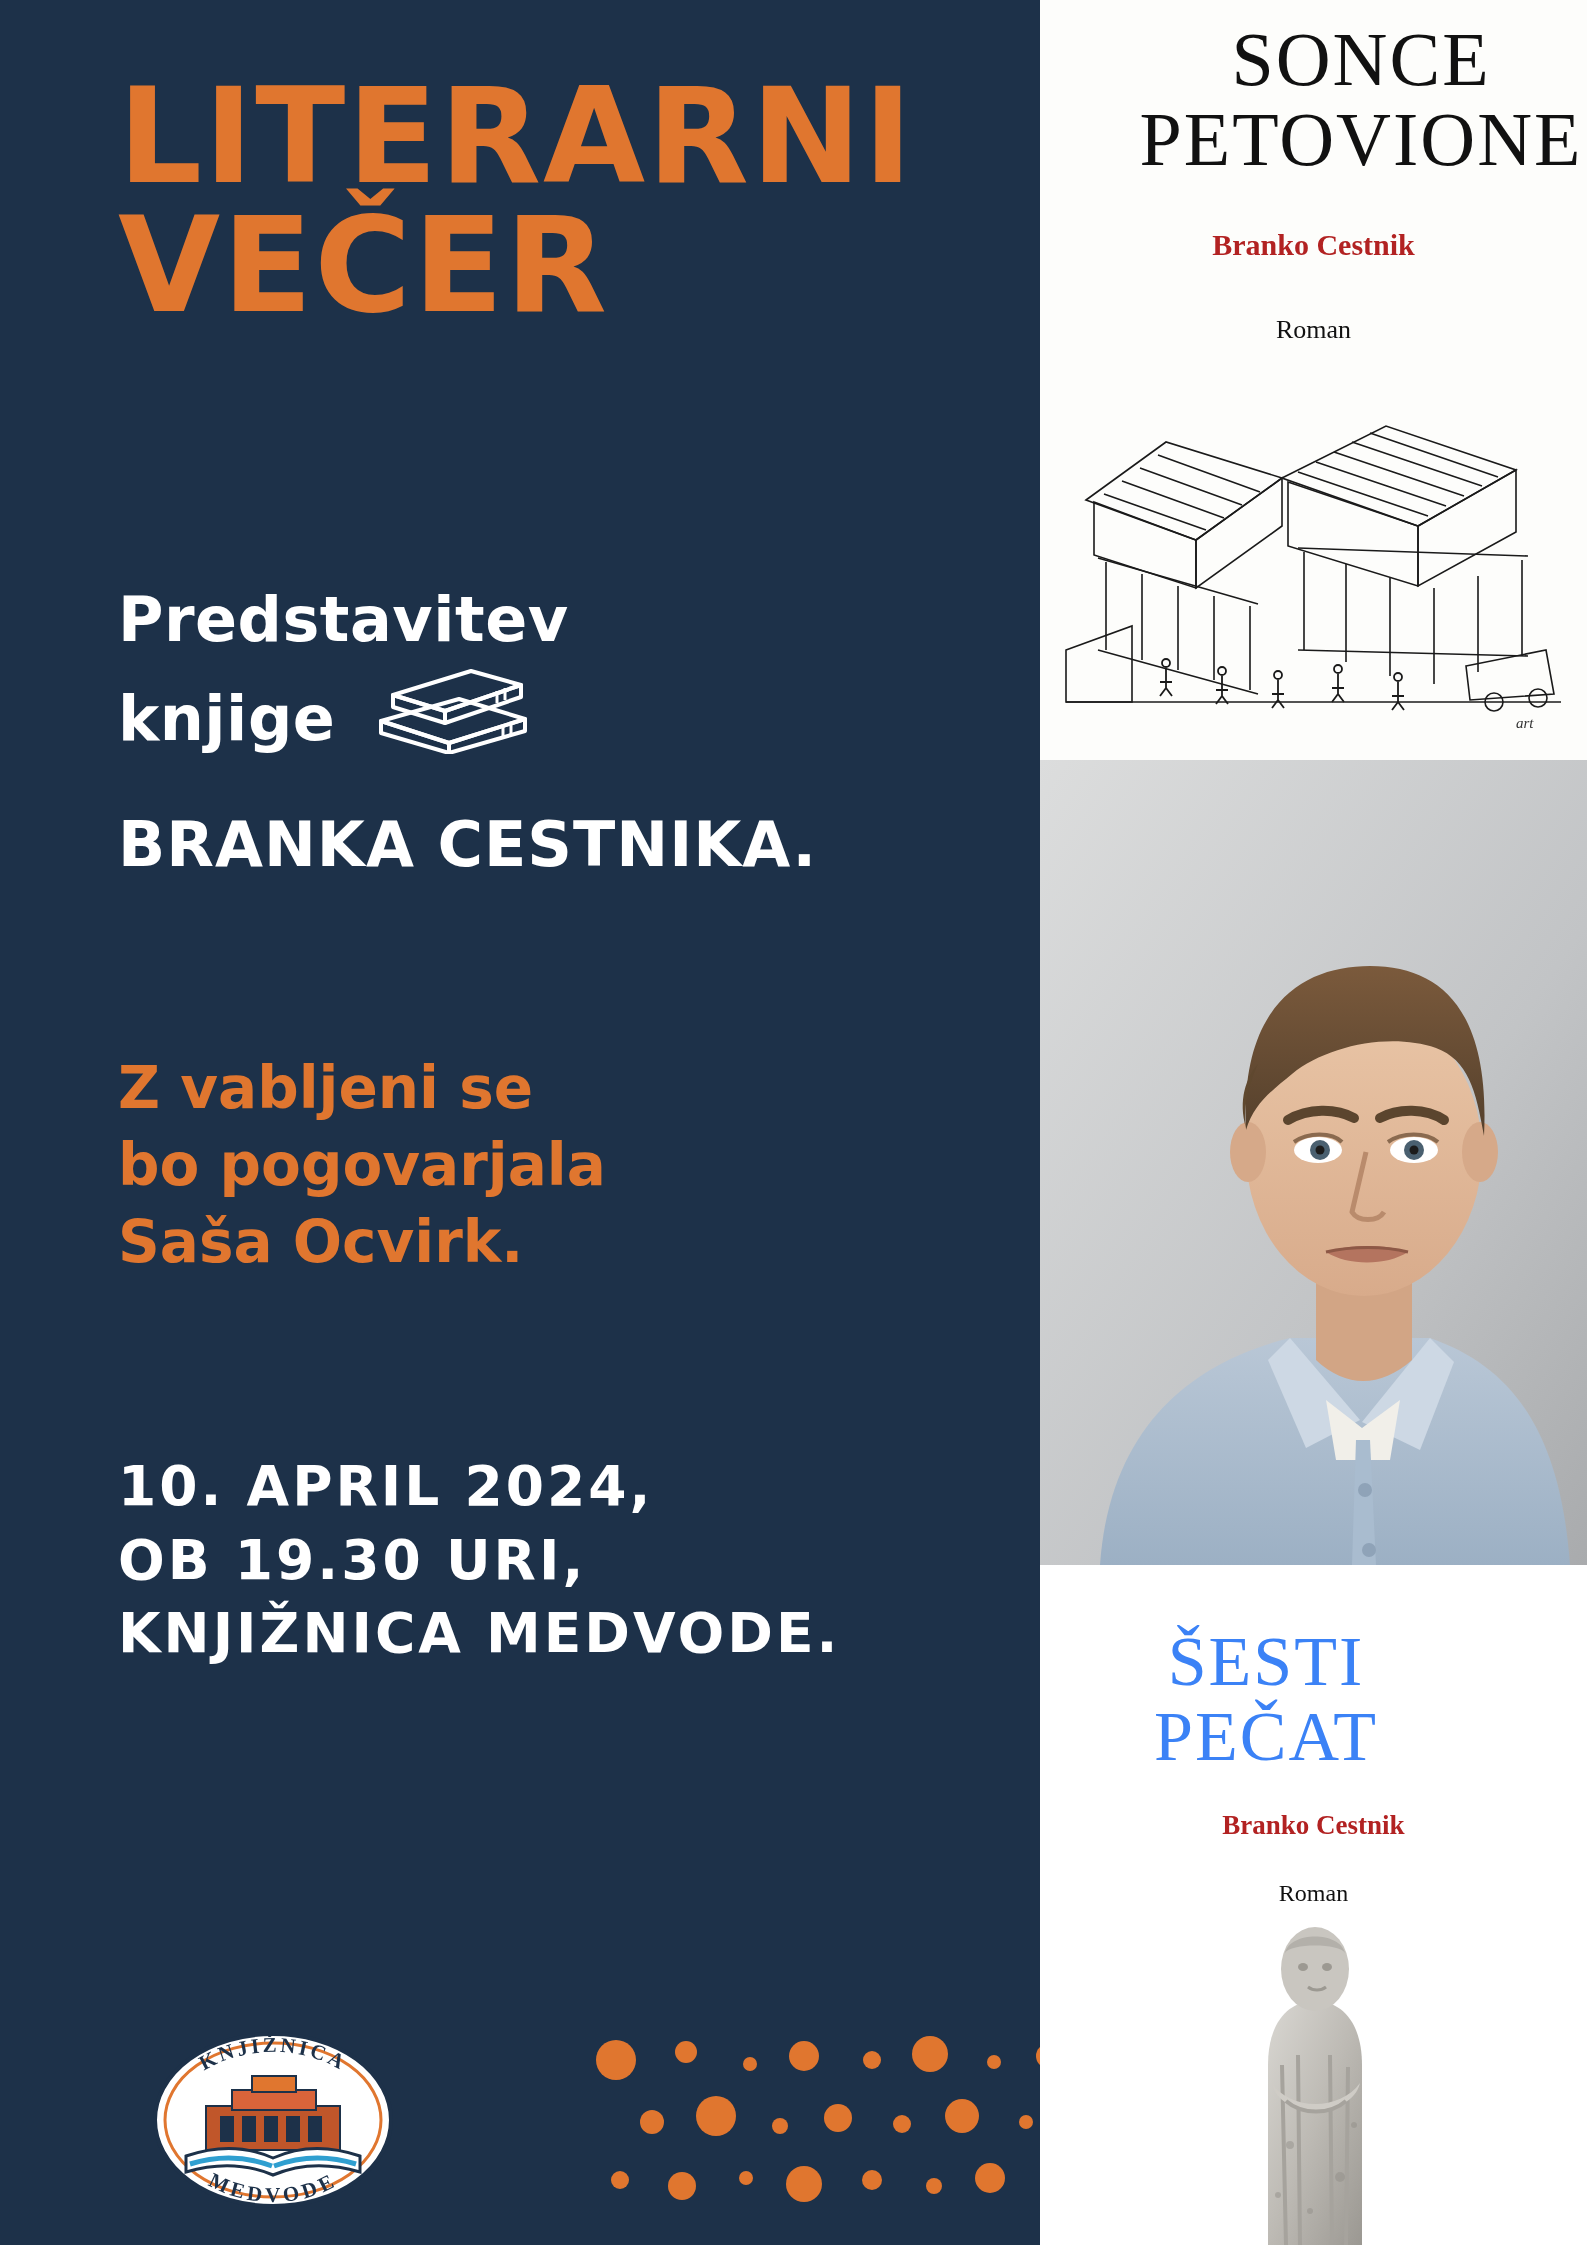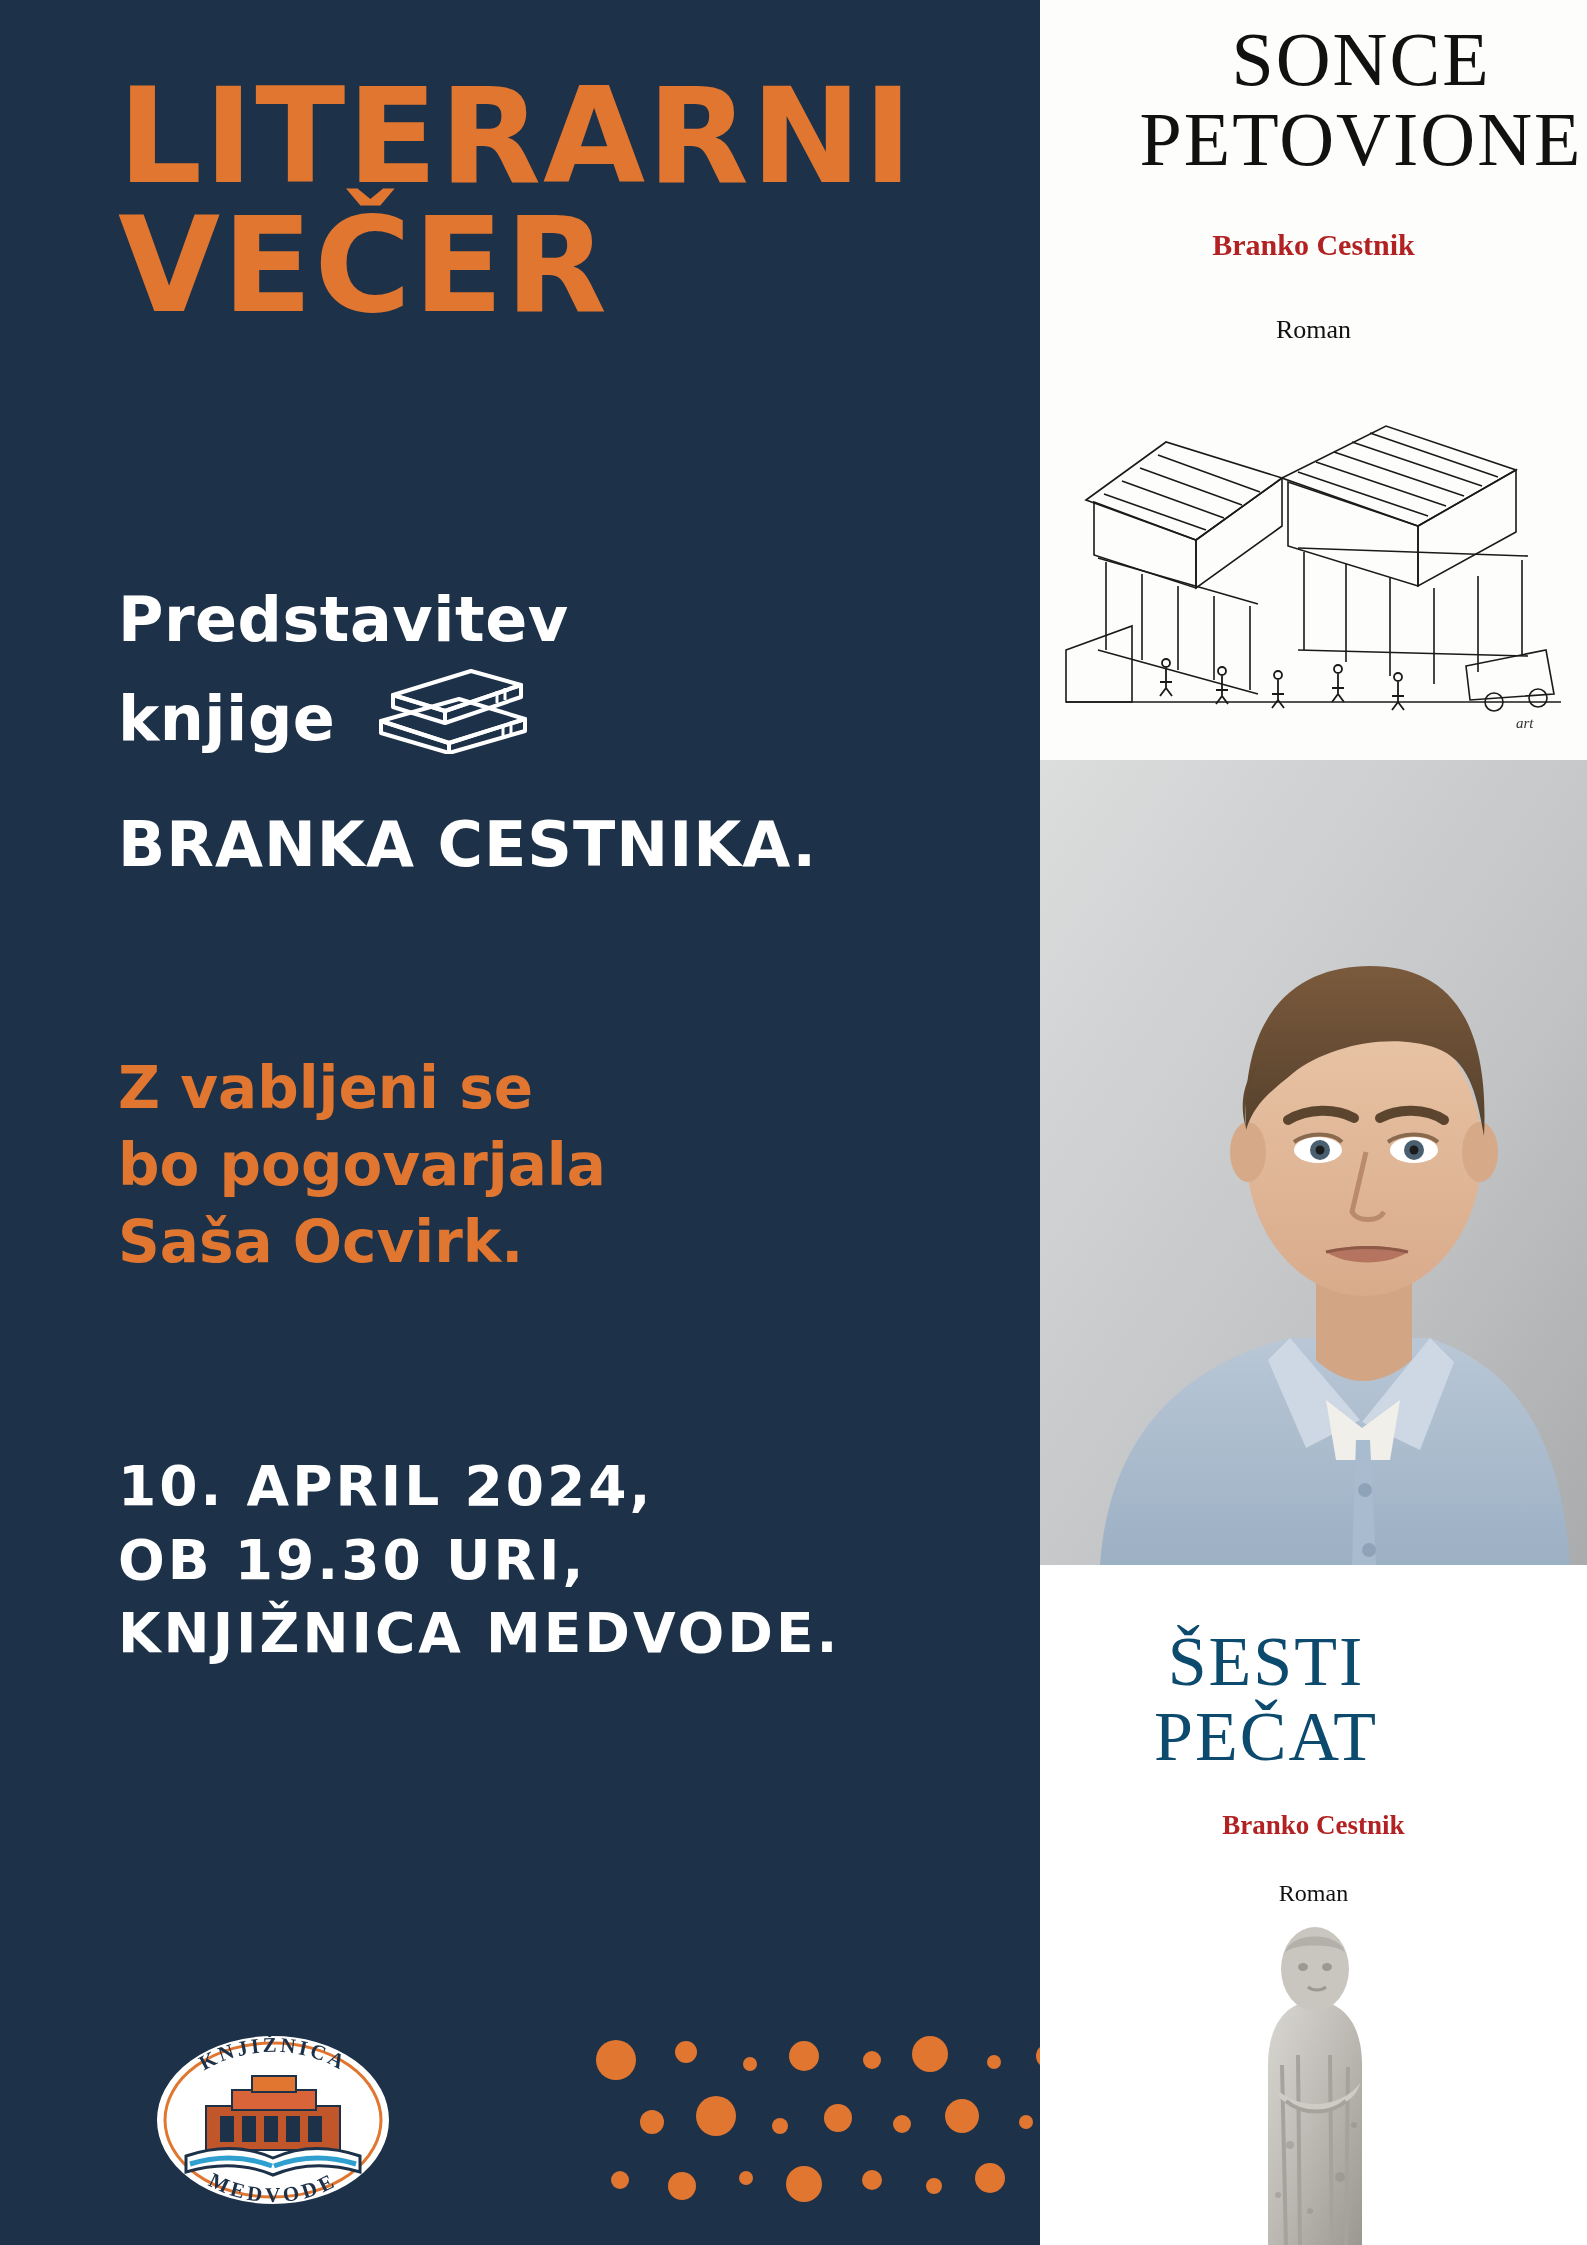--- a/index.html
+++ b/index.html
@@ -199,21 +199,21 @@
     left: 0; top: 1565px;
     width: 547px; height: 680px;
     background: #ffffff;
     overflow: hidden;
   }
   .cover2 .c-title {
     position: absolute;
     left: 0; top: 60px;
     width: 452px;
     text-align: center;
-    color: #0c4a6e;
+    color: #3b82f6;
     font-family: "Liberation Serif", serif;
     font-size: 70px;
     line-height: 1.07;
     letter-spacing: 2px;
   }
   .cover2 .c-title span { display:block; }
   .cover2 .c-author {
     position: absolute;
     left: 0; top: 245px;
     width: 547px;

